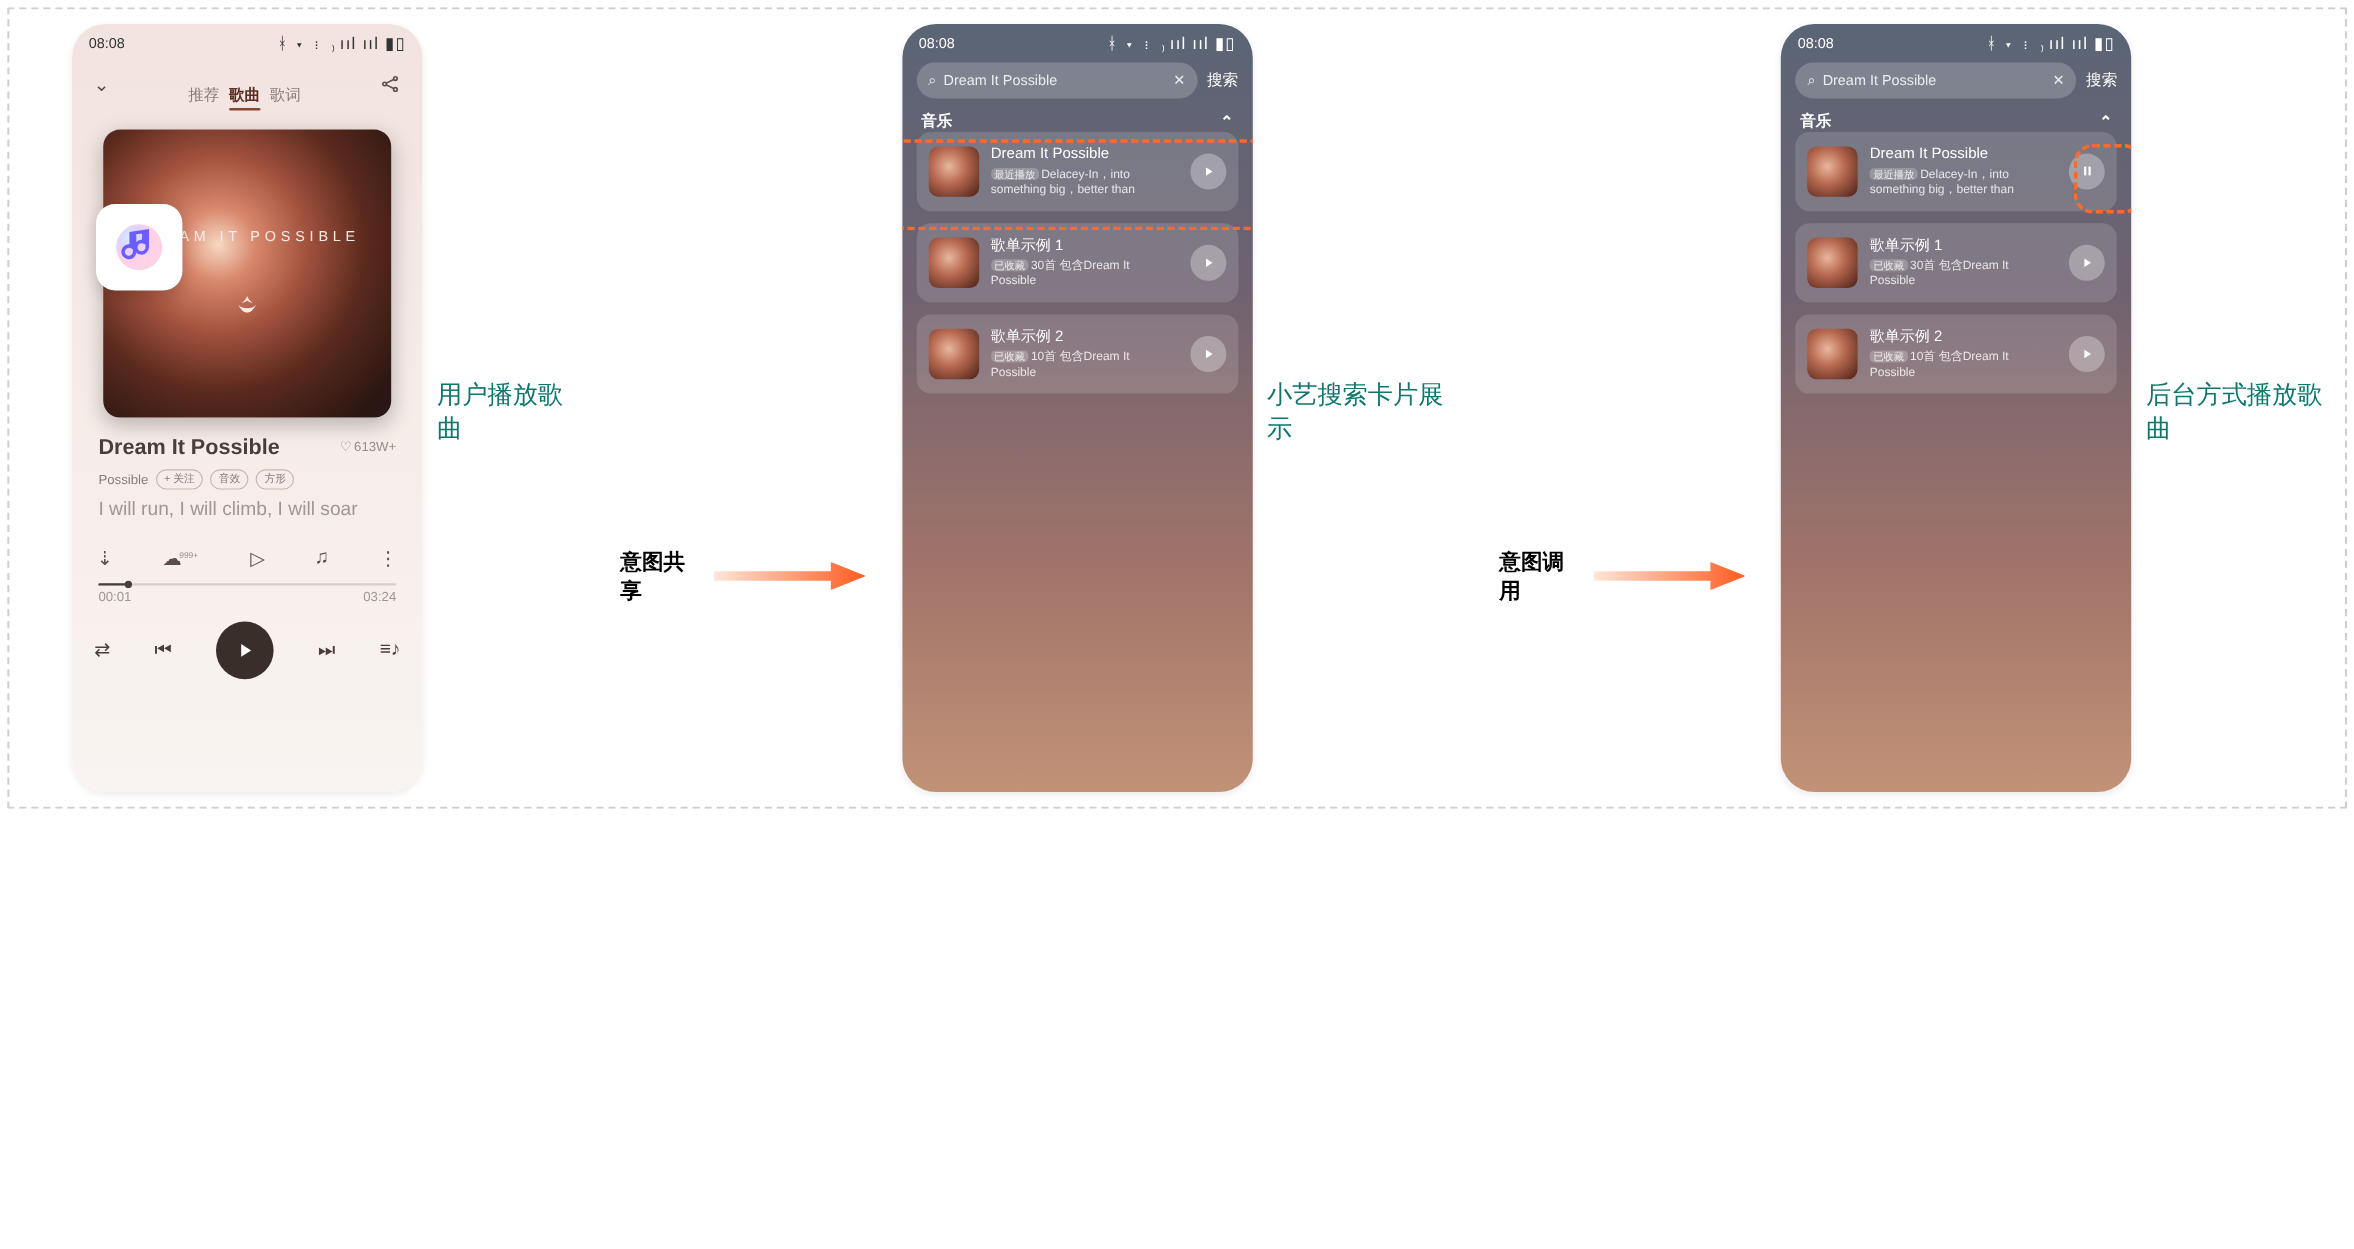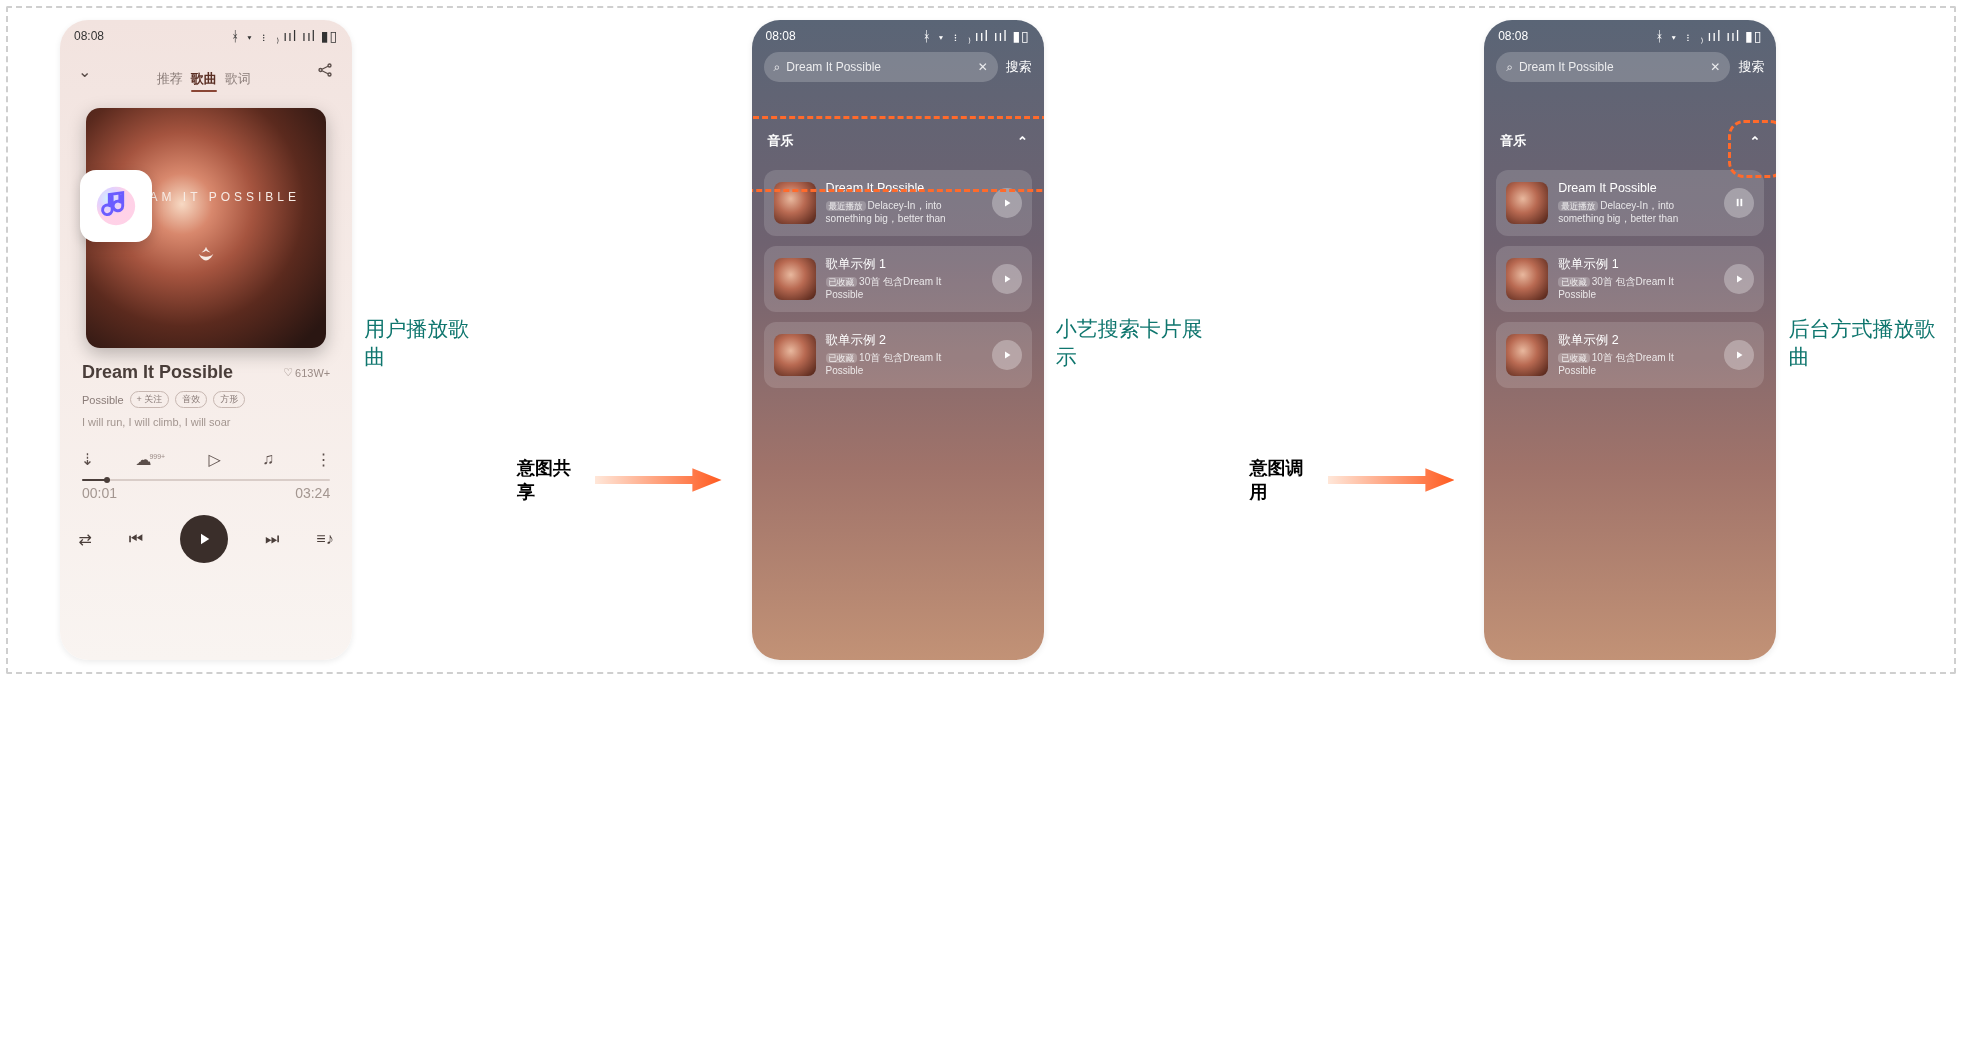--- a/index.html
+++ b/index.html
@@ -47,43 +47,43 @@
   position: relative;
 }
 .cover .title-on-art { color: #f7ece6; letter-spacing: 4px; font-size: 12px; }
 .cover .hw-logo { width: 22px; height: 22px; color: #f7ece6; }
 .meta { padding: 14px 22px 0; }
 .song-row { display: flex; justify-content: space-between; align-items: center; }
 .song-title { font-size: 18px; font-weight: 600; color: #4a3e3a; }
 .like { font-size: 11px; color: #9a8b86; display: flex; align-items: center; gap: 2px; }
 .artist-row { display: flex; align-items: center; gap: 6px; margin-top: 8px; font-size: 11px; color: #8a7c78; }
 .pill { border: 0.5px solid #c7b7b1; border-radius: 9px; padding: 1px 6px; font-size: 9px; color:#8a7c78; }
-.lyric-preview { margin-top: 8px; font-size: 11px; color:#a39690; }
+.lyric-preview { margin-top: 8px; font-size: 16px; color:#a39690; }
 .action-row { display: flex; justify-content: space-around; margin-top: 22px; color:#5b4e4a; font-size: 16px; }
 .action-row .badge { font-size: 7px; position: relative; top: -6px; left: -2px; color:#9a8b86; }
 .progress { margin: 10px 22px 0; }
 .progress .bar { height: 2px; background: #d9cdc8; position: relative; border-radius: 2px; }
 .progress .fill { position: absolute; left: 0; top: 0; height: 100%; width: 10%; background: #4a3e3a; border-radius: 2px; }
 .progress .knob { position: absolute; left: 10%; top: 50%; transform: translate(-50%,-50%); width: 6px; height: 6px; border-radius: 50%; background: #4a3e3a; }
-.progress .times { display: flex; justify-content: space-between; font-size: 14px; color:#a39690; margin-top: 4px; }
+.progress .times { display: flex; justify-content: space-between; font-size: 11px; color:#a39690; margin-top: 4px; }
 .controls { display: flex; justify-content: space-around; align-items: center; margin-top: 14px; color:#4a3e3a; }
 .big-play { width: 48px; height: 48px; border-radius: 50%; background: #3a2e2a; display: flex; align-items: center; justify-content: center; color: #fff; }
 .ctrl-icon { font-size: 16px; }
 
 .app-icon {
   position: absolute; left: 20px; top: 150px; width: 72px; height: 72px;
   border-radius: 16px; background: #fff; box-shadow: 0 4px 12px rgba(0,0,0,.15);
   display: flex; align-items: center; justify-content: center; z-index: 5;
 }
 
 .search-bar { display: flex; align-items: center; gap: 8px; margin: 4px 12px 0; }
 .search-input { flex: 1; background: rgba(255,255,255,.2); border-radius: 16px; height: 30px; display: flex; align-items: center; padding: 0 10px; gap: 6px; font-size: 12px; color: rgba(255,255,255,.85); }
 .search-input .clear { margin-left: auto; font-size: 12px; }
 .search-btn { font-size: 13px; color: #fff; }
-.section-head { display: flex; justify-content: space-between; align-items: center; padding: 10px 16px 20px; font-size: 13px; font-weight: 600; margin-top: 40px; }
+.section-head { display: flex; justify-content: space-between; align-items: center; padding: 10px 16px 0; font-size: 13px; font-weight: 600; }
 .card-list { padding: 0 12px; display: flex; flex-direction: column; gap: 10px; }
 .card { background: rgba(255,255,255,.14); border-radius: 12px; padding: 10px; display: flex; align-items: center; gap: 10px; position: relative; }
 .thumb { width: 42px; height: 42px; border-radius: 8px; background: radial-gradient(ellipse at 40% 40%, #e8b89e 0%, #b96a52 40%, #5b2a1e 90%); flex-shrink: 0; }
 .card .info { flex: 1; min-width: 0; font-size: 10px; line-height: 1.35; color: rgba(255,255,255,.82); }
 .card .t1 { font-size: 12.5px; color: #fff; margin-bottom: 2px; }
 .tag { background: rgba(255,255,255,.22); border-radius: 4px; padding: 0 3px; font-size: 8.5px; margin-right: 2px; }
 .round-btn { width: 30px; height: 30px; border-radius: 50%; background: rgba(255,255,255,.3); display: flex; align-items: center; justify-content: center; color: #fff; flex-shrink: 0; }
 .dashed {
   position: absolute; border: 3px dashed #FF6A2B; border-radius: 16px; pointer-events: none;
 }

